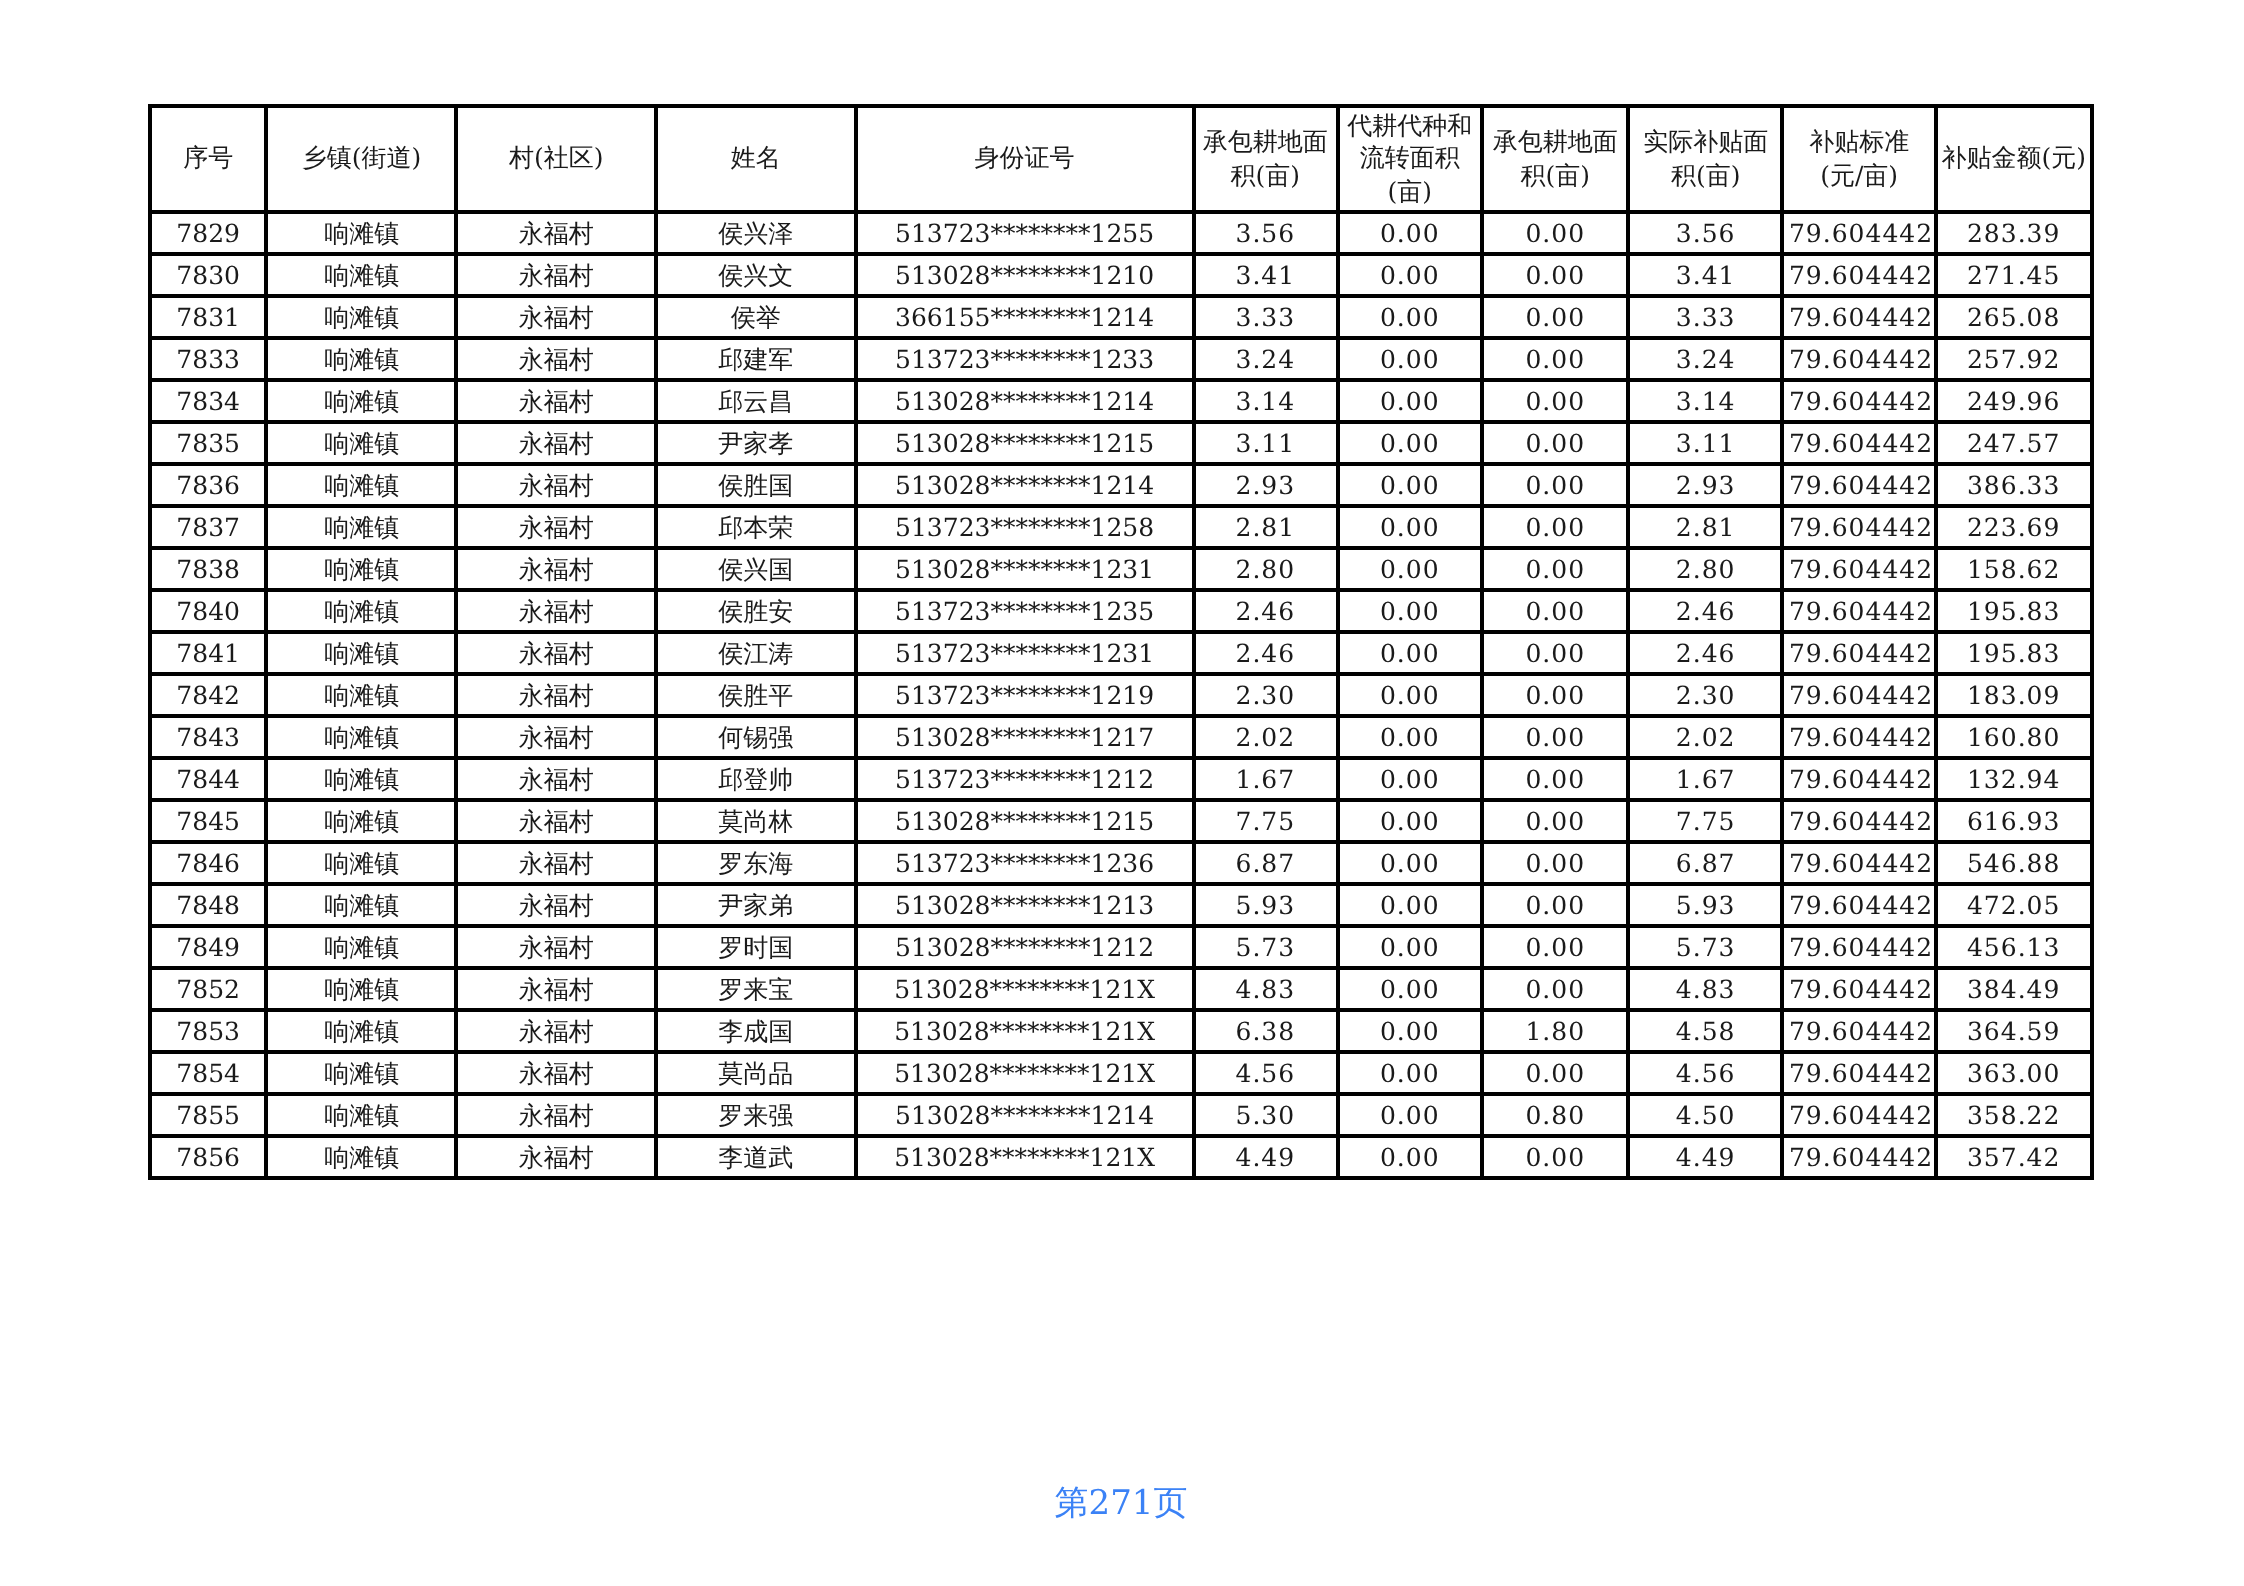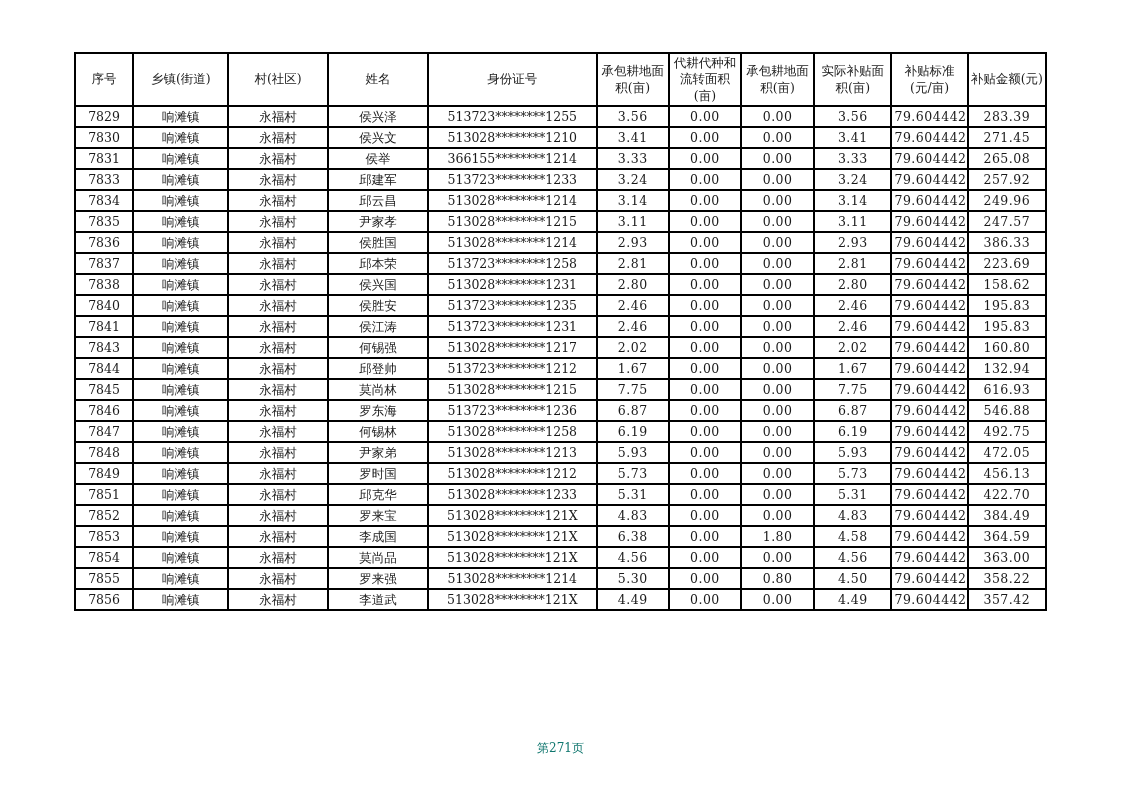--- a/index.html
+++ b/index.html
@@ -45,22 +45,22 @@
   }
   .sheet-table tbody td.num {
     letter-spacing: 0.5px;
   }
   .page-footer {
     position: absolute;
     left: 74px;
     top: 740px;
     width: 973px;
     text-align: center;
-    font-size: 12px;
-    color: #0f766e;
+    font-size: 17px;
+    color: #3b82f6;
   }
 </style>
 </head>
 <body>
 
 <table class="sheet-table">
   <colgroup>
     <col style="width:58px">
     <col style="width:95px">
     <col style="width:99px">
@@ -226,20 +226,33 @@
         <td>侯江涛</td>
         <td>513723********1231</td>
         <td class="num">2.46</td>
         <td class="num">0.00</td>
         <td class="num">0.00</td>
         <td class="num">2.46</td>
         <td class="num">79.604442</td>
         <td class="num">195.83</td>
       </tr>
       <tr>
+        <td>7842</td>
+        <td>响滩镇</td>
+        <td>永福村</td>
+        <td>侯胜平</td>
+        <td>513723********1219</td>
+        <td class="num">2.30</td>
+        <td class="num">0.00</td>
+        <td class="num">0.00</td>
+        <td class="num">2.30</td>
+        <td class="num">79.604442</td>
+        <td class="num">183.09</td>
+      </tr>
+      <tr>
         <td>7843</td>
         <td>响滩镇</td>
         <td>永福村</td>
         <td>何锡强</td>
         <td>513028********1217</td>
         <td class="num">2.02</td>
         <td class="num">0.00</td>
         <td class="num">0.00</td>
         <td class="num">2.02</td>
         <td class="num">79.604442</td>
@@ -278,33 +291,20 @@
         <td>罗东海</td>
         <td>513723********1236</td>
         <td class="num">6.87</td>
         <td class="num">0.00</td>
         <td class="num">0.00</td>
         <td class="num">6.87</td>
         <td class="num">79.604442</td>
         <td class="num">546.88</td>
       </tr>
       <tr>
-        <td>7847</td>
-        <td>响滩镇</td>
-        <td>永福村</td>
-        <td>何锡林</td>
-        <td>513028********1258</td>
-        <td class="num">6.19</td>
-        <td class="num">0.00</td>
-        <td class="num">0.00</td>
-        <td class="num">6.19</td>
-        <td class="num">79.604442</td>
-        <td class="num">492.75</td>
-      </tr>
-      <tr>
         <td>7848</td>
         <td>响滩镇</td>
         <td>永福村</td>
         <td>尹家弟</td>
         <td>513028********1213</td>
         <td class="num">5.93</td>
         <td class="num">0.00</td>
         <td class="num">0.00</td>
         <td class="num">5.93</td>
         <td class="num">79.604442</td>
@@ -315,33 +315,20 @@
         <td>响滩镇</td>
         <td>永福村</td>
         <td>罗时国</td>
         <td>513028********1212</td>
         <td class="num">5.73</td>
         <td class="num">0.00</td>
         <td class="num">0.00</td>
         <td class="num">5.73</td>
         <td class="num">79.604442</td>
         <td class="num">456.13</td>
-      </tr>
-      <tr>
-        <td>7851</td>
-        <td>响滩镇</td>
-        <td>永福村</td>
-        <td>邱克华</td>
-        <td>513028********1233</td>
-        <td class="num">5.31</td>
-        <td class="num">0.00</td>
-        <td class="num">0.00</td>
-        <td class="num">5.31</td>
-        <td class="num">79.604442</td>
-        <td class="num">422.70</td>
       </tr>
       <tr>
         <td>7852</td>
         <td>响滩镇</td>
         <td>永福村</td>
         <td>罗来宝</td>
         <td>513028********121X</td>
         <td class="num">4.83</td>
         <td class="num">0.00</td>
         <td class="num">0.00</td>

